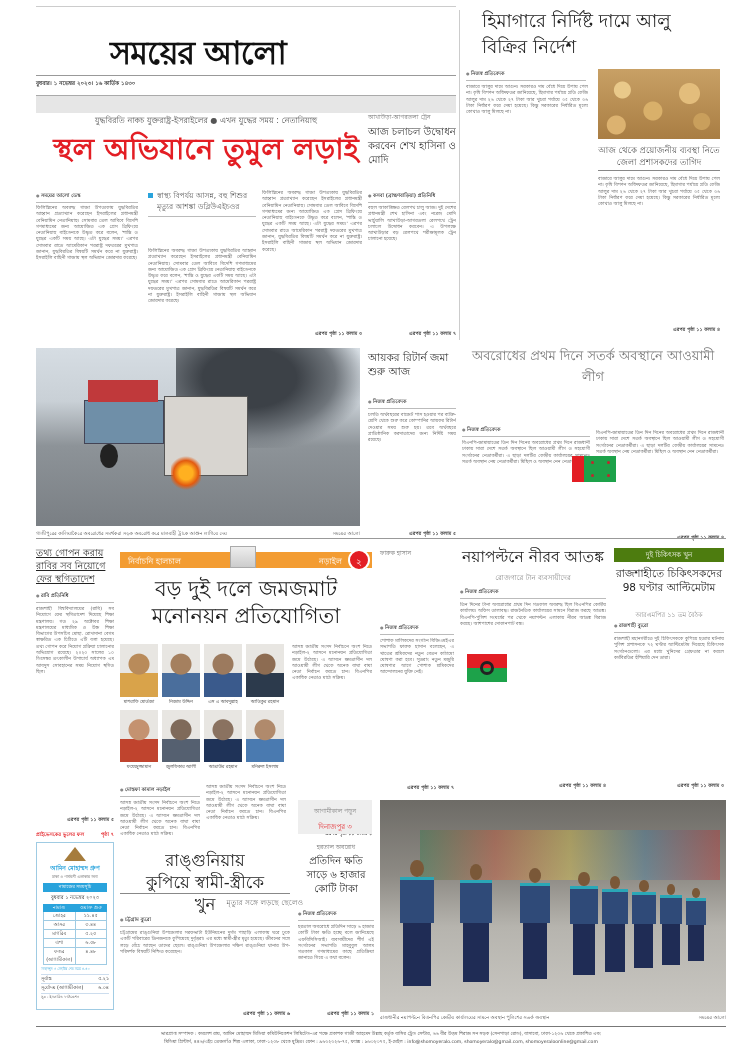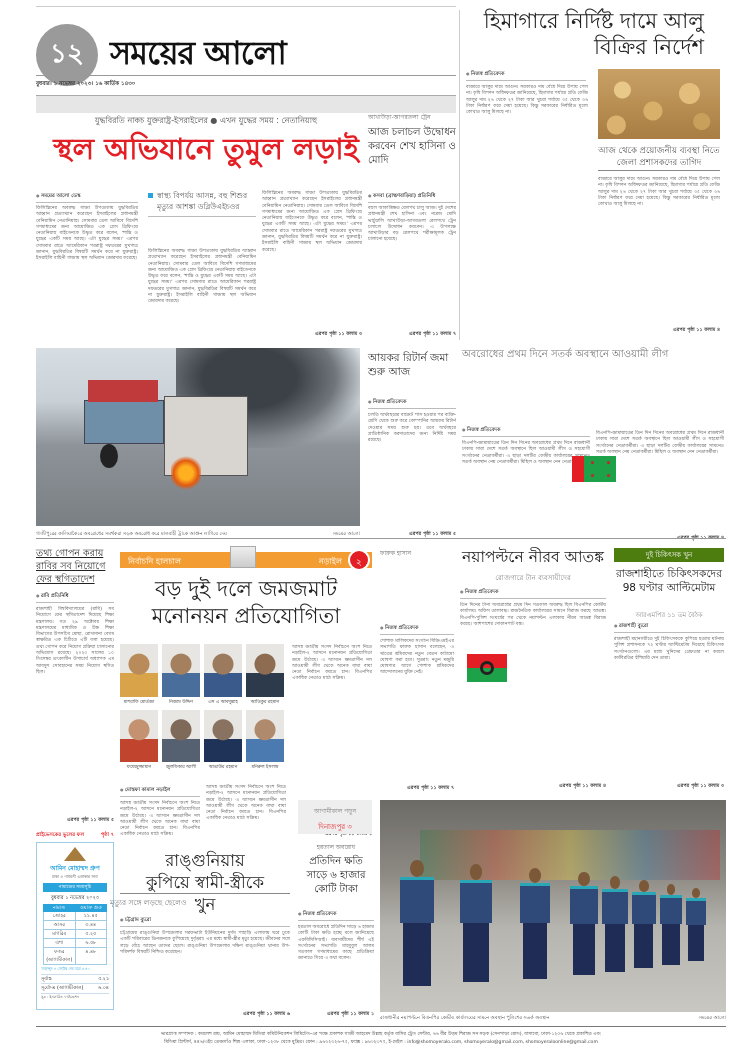--- a/index.html
+++ b/index.html
@@ -14,31 +14,28 @@
   .cont { font-size: 4.8px; color: #333; text-align: right; font-weight: bold; }
   .head { font-family: "DejaVu Sans", sans-serif; color: #222; line-height: 1.25; }
   .photo { position: absolute; overflow: hidden; }
   .caption { font-size: 4.8px; color: #444; }
 </style>
 </head>
 <body>
 
 <div class="abs" style="left:0;top:0;width:729px;height:100px;">
   <div class="rule" style="left:36px;top:6px;width:420px;background:#ccc;"></div>
-  <div class="abs" style="left:36px;top:24px;width:62px;height:62px;border-radius:50%;background:#9a9a9a;color:#fff;display:flex;align-items:center;justify-content:center;font-size:26px;font-weight:bold;">
-    <span>১২</span>
-  </div>
   <div class="abs" style="left:110px;top:28px;font-size:32px;font-weight:bold;color:#111;letter-spacing:-1px;">সময়ের আলো</div>
   <div class="rule" style="left:36px;top:75px;width:420px;background:#999;"></div>
   <div class="abs" style="left:36px;top:80px;font-size:5.5px;color:#333;font-weight:bold;">বুধবার। ১ নভেম্বর ২০২৩। ১৬ কার্তিক ১৪৩০</div>
   <div class="abs" style="left:36px;top:95px;width:420px;height:18px;background:#e6e6e6;border-top:1px solid #aaa;"></div>
 </div>
 
 <div class="abs" style="left:462px;top:8px;width:262px;height:330px;">
-  <div class="head" style="text-align:right;font-size:21px;padding:0 20px;line-height:26px;">হিমাগারে নির্দিষ্ট দামে আলু বিক্রির নির্দেশ</div>
+  <div class="head" style="text-align:left;font-size:18px;padding:0 20px;line-height:26px;">হিমাগারে নির্দিষ্ট দামে আলু বিক্রির নির্দেশ</div>
   <div class="byline abs" style="left:4px;top:62px;">নিজস্ব প্রতিবেদক</div>
   <div class="rule" style="left:4px;top:72px;width:120px;"></div>
   <div class="body-text abs" style="left:4px;top:76px;width:122px;height:248px;">বাজারে আলুর দামে আগুন। সরকারও দাম বেঁধে দিয়ে উপায় পেল না। কৃষি বিপণন অধিদফতর জানিয়েছে, হিমাগার পর্যায়ে প্রতি কেজি আলুর দাম ২৬ থেকে ২৭ টাকা আর খুচরা পর্যায়ে ৩৫ থেকে ৩৬ টাকা নির্ধারণ করে দেয়া হয়েছে। কিন্তু সরকারের নির্ধারিত মূল্যে কোথাও আলু মিলছে না।</div>
   <div class="photo" style="left:136px;top:61px;width:122px;height:70px;background:radial-gradient(circle at 20% 30%,#e9c98a 0 8px,transparent 9px),radial-gradient(circle at 45% 60%,#d9b06a 0 9px,transparent 10px),radial-gradient(circle at 75% 35%,#e3bd7c 0 10px,transparent 11px),radial-gradient(circle at 85% 75%,#c99f5c 0 8px,transparent 9px),radial-gradient(circle at 15% 80%,#dcb270 0 9px,transparent 10px),linear-gradient(#c8a065,#a97d43);"></div>
   <div class="head abs" style="left:136px;top:136px;width:122px;font-size:8.5px;color:#555;text-align:center;line-height:12px;">আজ থেকে প্রয়োজনীয় ব্যবস্থা নিতে জেলা প্রশাসকদের তাগিদ</div>
   <div class="rule" style="left:136px;top:162px;width:122px;background:#888;"></div>
   <div class="body-text abs" style="left:136px;top:168px;width:122px;height:146px;">বাজারে আলুর দামে আগুন। সরকারও দাম বেঁধে দিয়ে উপায় পেল না। কৃষি বিপণন অধিদফতর জানিয়েছে, হিমাগার পর্যায়ে প্রতি কেজি আলুর দাম ২৬ থেকে ২৭ টাকা আর খুচরা পর্যায়ে ৩৫ থেকে ৩৬ টাকা নির্ধারণ করে দেয়া হয়েছে। কিন্তু সরকারের নির্ধারিত মূল্যে কোথাও আলু মিলছে না।</div>
   <div class="cont abs" style="left:136px;top:318px;width:122px;">এরপর পৃষ্ঠা ১১ কলাম ৪</div>
 </div>
 <div class="vrule" style="left:459px;top:10px;height:330px;"></div>
@@ -82,21 +79,21 @@
 
 <div class="abs" style="left:368px;top:350px;width:88px;">
   <div class="head" style="font-size:10.5px;color:#333;line-height:14px;">আয়কর রিটার্ন জমা শুরু আজ</div>
 </div>
 <div class="byline abs" style="left:368px;top:398px;">নিজস্ব প্রতিবেদক</div>
 <div class="rule" style="left:368px;top:408px;width:88px;"></div>
 <div class="body-text abs" style="left:368px;top:412px;width:88px;height:110px;">চলতি অর্থবছরের বাজেট পাস হওয়ার পর ব্যক্তি-শ্রেণি থেকে শুরু করে কোম্পানির আয়কর রিটার্ন দেওয়ার সময় শুরু হয়। তবে অর্থবছরে প্রাতিষ্ঠানিক করদাতাদের জন্য নির্দিষ্ট সময় রয়েছে।</div>
 <div class="cont abs" style="left:368px;top:530px;width:88px;">এরপর পৃষ্ঠা ১১ কলাম ৫</div>
 
 <div class="abs" style="left:462px;top:346px;width:262px;">
-  <div style="font-size:10px;color:#777;">অবরোধের প্রথম দিনে সতর্ক অবস্থানে আওয়ামী লীগ</div>
+  <div style="font-size:13px;color:#777;text-align:center;">অবরোধের প্রথম দিনে সতর্ক অবস্থানে আওয়ামী লীগ</div>
 </div>
 <div class="byline abs" style="left:462px;top:426px;">নিজস্ব প্রতিবেদক</div>
 <div class="rule" style="left:462px;top:436px;width:128px;"></div>
 <div class="body-text abs" style="left:462px;top:440px;width:128px;height:96px;">বিএনপি-জামায়াতের তিন দিন দিনের অবরোধের প্রথম দিনে রাজধানী ঢাকায় সারা দেশে সতর্ক অবস্থানে ছিল আওয়ামী লীগ ও সহযোগী সংগঠনের নেতাকর্মীরা। এ ছাড়া দলটির কেন্দ্রীয় কার্যালয়ের সামনেও সতর্ক অবস্থান নেয় নেতাকর্মীরা। মিছিল ও অবস্থান নেন নেতাকর্মীরা।</div>
 <div class="body-text abs" style="left:596px;top:430px;width:128px;height:102px;">বিএনপি-জামায়াতের তিন দিন দিনের অবরোধের প্রথম দিনে রাজধানী ঢাকায় সারা দেশে সতর্ক অবস্থানে ছিল আওয়ামী লীগ ও সহযোগী সংগঠনের নেতাকর্মীরা। এ ছাড়া দলটির কেন্দ্রীয় কার্যালয়ের সামনেও সতর্ক অবস্থান নেয় নেতাকর্মীরা। মিছিল ও অবস্থান নেন নেতাকর্মীরা।</div>
 <div class="abs" style="left:572px;top:456px;width:44px;height:26px;display:flex;">
   <div style="width:12px;height:100%;background:#e31e24;"></div>
   <div style="flex:1;background:#1da24a;display:grid;grid-template-columns:1fr 1fr;place-items:center;">
     <span style="width:3px;height:3px;border-radius:50%;background:#c2262e;"></span>
       <span style="width:3px;height:3px;border-radius:50%;background:#c2262e;"></span>
@@ -209,21 +206,21 @@
   </div>
 <div class="byline abs" style="left:120px;top:786px;">মোস্তফা কামাল নড়াইল</div>
 <div class="rule" style="left:120px;top:796px;width:80px;"></div>
 <div class="body-text abs" style="left:120px;top:800px;width:80px;height:38px;">আসন্ন জাতীয় সংসদ নির্বাচনে অংশ নিতে নড়াইল-২ আসনে মনোনয়ন প্রতিযোগিতা জমে উঠেছে। এ আসনে ক্ষমতাসীন দল আওয়ামী লীগ থেকে অনেক বাঘা বাঘা নেতা নির্বাচন করতে চান। বিএনপির একাধিক নেতাও মাঠে সক্রিয়।</div>
 <div class="body-text abs" style="left:206px;top:784px;width:80px;height:56px;">আসন্ন জাতীয় সংসদ নির্বাচনে অংশ নিতে নড়াইল-২ আসনে মনোনয়ন প্রতিযোগিতা জমে উঠেছে। এ আসনে ক্ষমতাসীন দল আওয়ামী লীগ থেকে অনেক বাঘা বাঘা নেতা নির্বাচন করতে চান। বিএনপির একাধিক নেতাও মাঠে সক্রিয়।</div>
 <div class="body-text abs" style="left:292px;top:644px;width:80px;height:182px;">আসন্ন জাতীয় সংসদ নির্বাচনে অংশ নিতে নড়াইল-২ আসনে মনোনয়ন প্রতিযোগিতা জমে উঠেছে। এ আসনে ক্ষমতাসীন দল আওয়ামী লীগ থেকে অনেক বাঘা বাঘা নেতা নির্বাচন করতে চান। বিএনপির একাধিক নেতাও মাঠে সক্রিয়।</div>
 <div class="cont abs" style="left:292px;top:830px;width:80px;">এরপর পৃষ্ঠা ১১ কলাম ১</div>
 
 <div class="head abs" style="left:120px;top:850px;width:170px;font-size:16.5px;line-height:22px;text-align:center;padding:0 22px;">রাঙ্গুনিয়ায় কুপিয়ে স্বামী-স্ত্রীকে খুন</div>
 <div class="rule" style="left:120px;top:893px;width:170px;background:#888;"></div>
-<div class="abs" style="left:110px;top:897px;width:170px;text-align:left;font-size:7.5px;color:#777;">মৃত্যুর সঙ্গে লড়ছে ছেলেও</div>
+<div class="abs" style="left:133px;top:897px;width:170px;text-align:right;font-size:7.5px;color:#777;">মৃত্যুর সঙ্গে লড়ছে ছেলেও</div>
 <div class="byline abs" style="left:120px;top:916px;">চট্টগ্রাম ব্যুরো</div>
 <div class="rule" style="left:120px;top:926px;width:170px;"></div>
 <div class="body-text abs" style="left:120px;top:930px;width:170px;height:78px;">চট্টগ্রামের রাঙ্গুনিয়া উপজেলার সরফভাটা ইউনিয়নের দুর্গম পাহাড়ি এলাকায় ঘরে ঢুকে একটি পরিবারের তিনজনকে কুপিয়েছে দুর্বৃত্তরা। এর মধ্যে স্বামী-স্ত্রীর মৃত্যু হয়েছে। জীবনের সঙ্গে লড়ে বেঁচে আছেন তাদের ছেলে। রাঙ্গুনিয়া উপজেলার দক্ষিণ রাঙ্গুনিয়া থানার উপ-পরিদর্শক বিষয়টি নিশ্চিত করেছেন।</div>
 <div class="cont abs" style="left:120px;top:1010px;width:170px;">এরপর পৃষ্ঠা ১১ কলাম ৬</div>
 
 <div class="abs" style="left:298px;top:800px;width:74px;height:34px;background:#eeeeee;text-align:center;">
   <div style="font-size:6px;color:#888;margin-top:6px;">আগামীকাল পড়ুন</div>
   <div style="font-size:7px;color:#e31e24;margin-top:4px;">দিনাজপুর ৩</div>
 </div>
 

